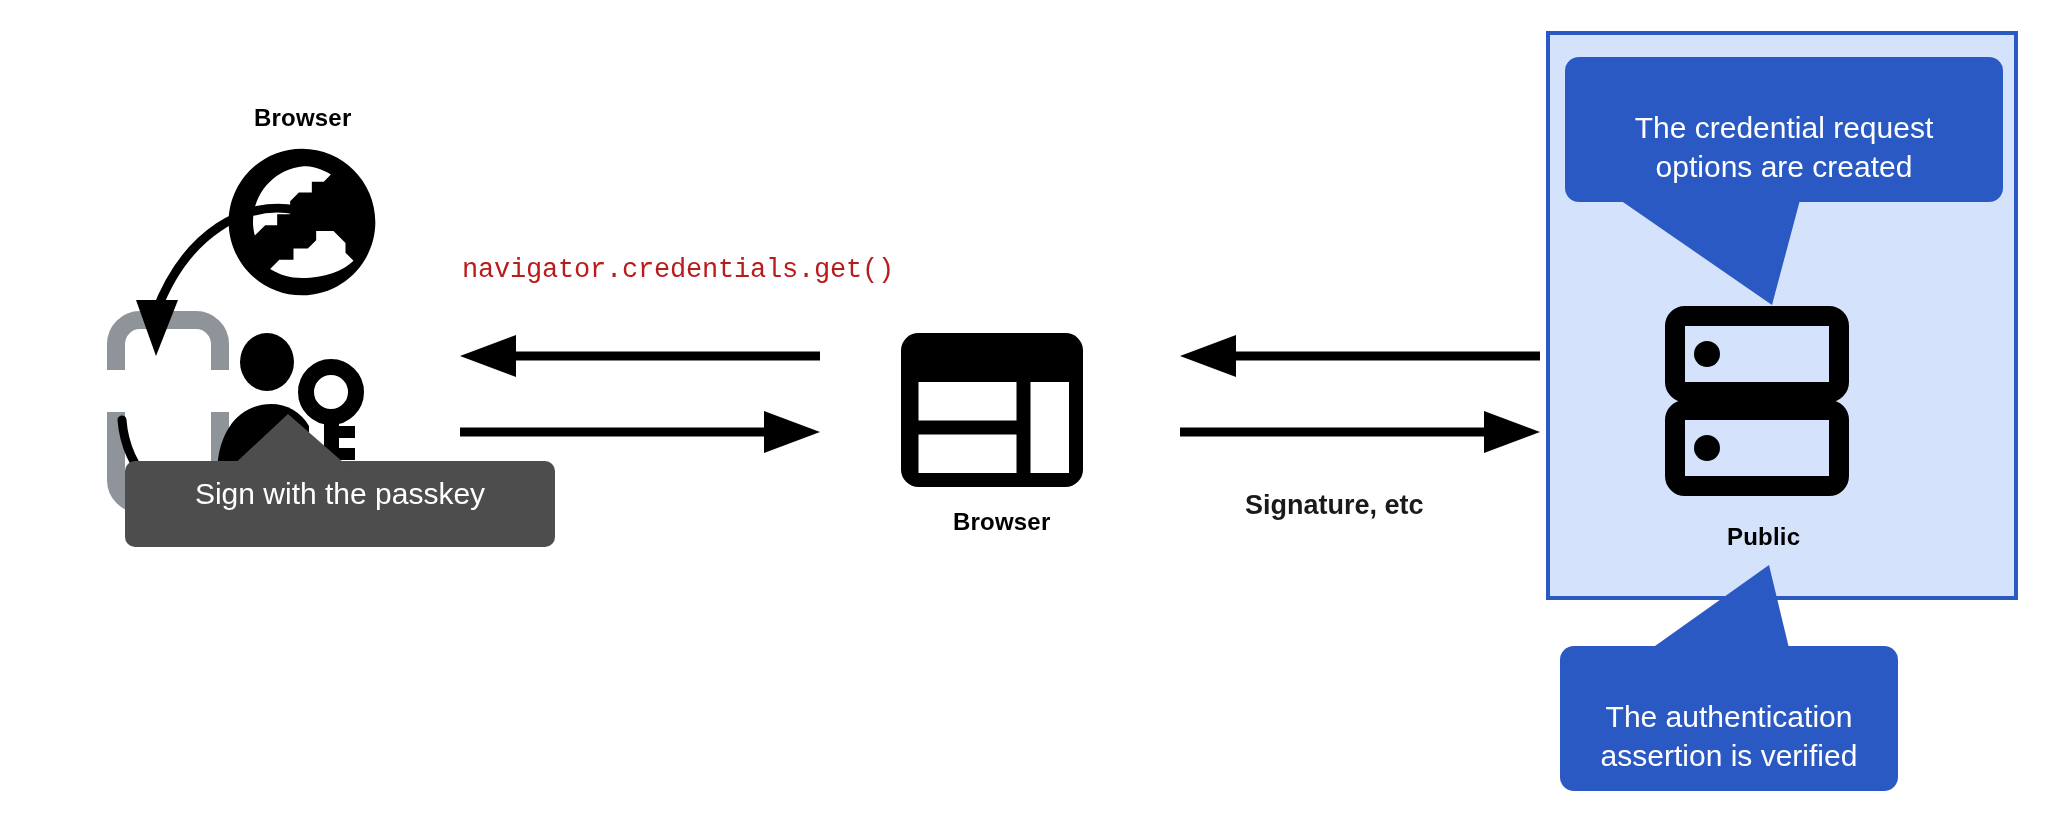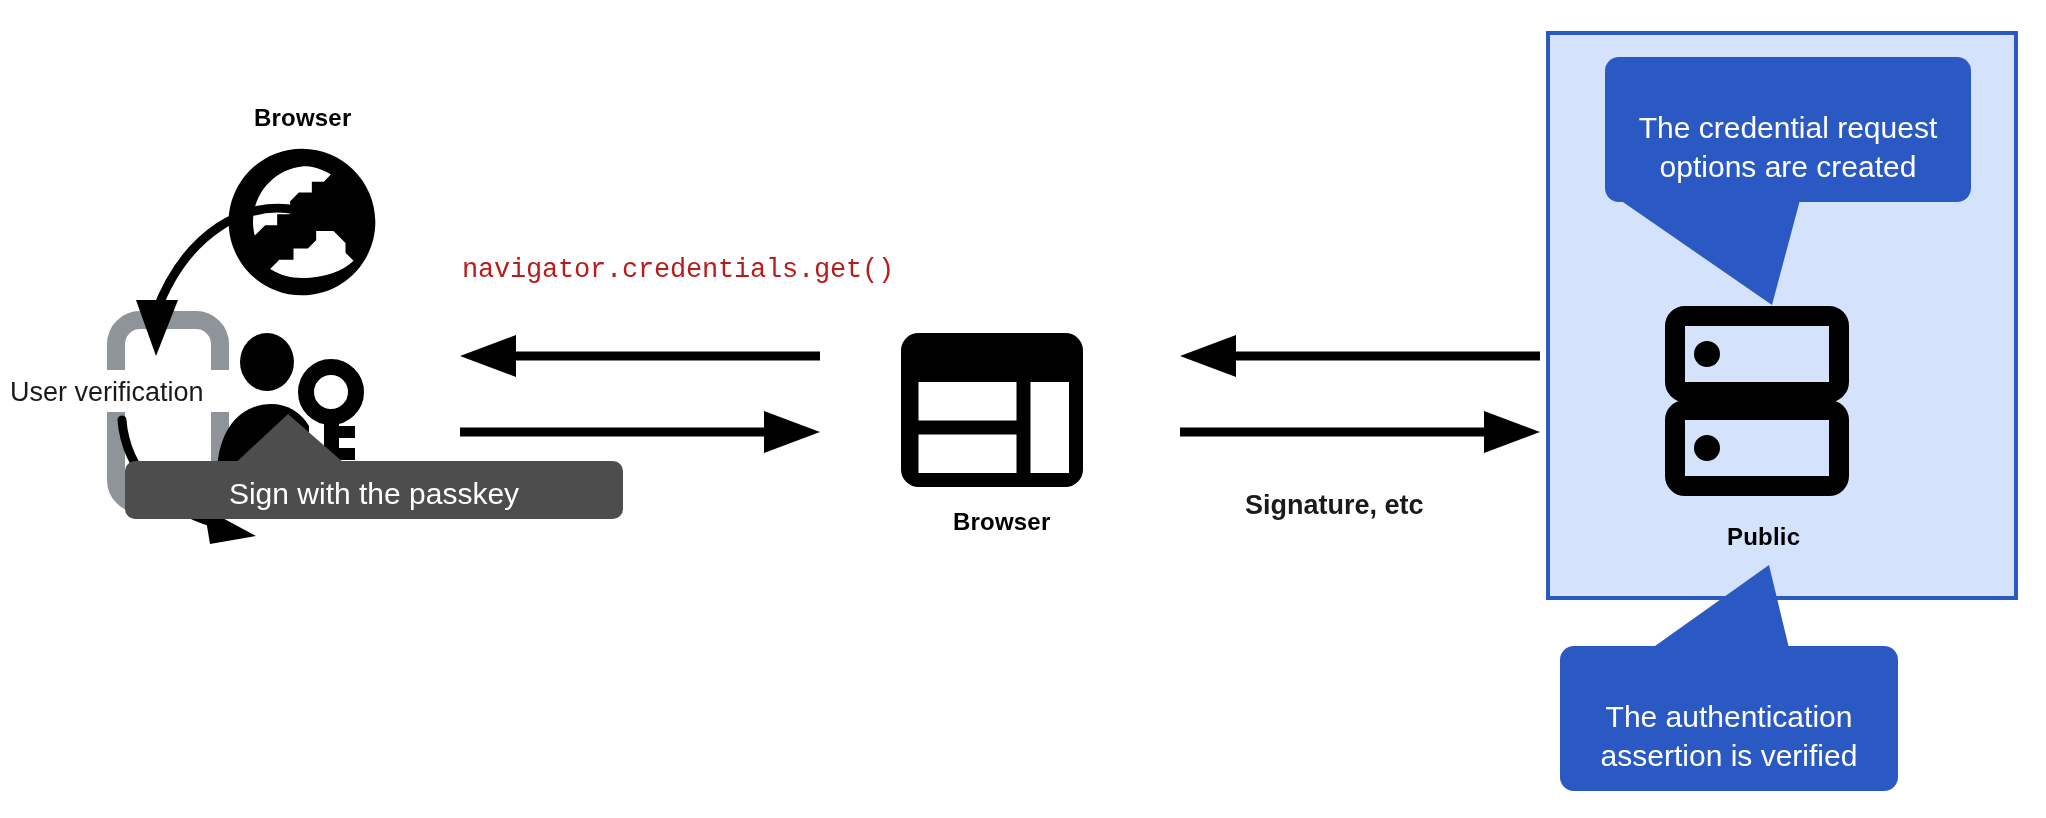--- a/index.html
+++ b/index.html
@@ -65,40 +65,39 @@
     font-size: 30px;
     line-height: 1.28;
     text-align: center;
     padding: 14px 20px 16px 20px;
     box-sizing: border-box;
     white-space: pre-line;
   }
   .callout-top {
     left: 1565px;
     top: 57px;
-    width: 366px;
-    margin-left: 40px;
+    width: 438px;
   }
   .callout-bottom {
     left: 1560px;
     top: 646px;
     width: 338px;
   }
 
   
   .tooltip-dark {
     left: 125px;
     top: 461px;
-    width: 498px;
+    width: 430px;
     background: #4d4d4d;
     border-radius: 10px;
     color: #ffffff;
     font-size: 30px;
     text-align: center;
-    padding: 16px 16px 8px 16px;
+    padding: 16px 16px 36px 16px;
     box-sizing: border-box;
   }
 
   svg { display: block; overflow: visible; }
 </style>
 </head>
 <body>
 
 <div class="stage">
 
@@ -130,23 +129,20 @@
     </svg>
   </div>
 
   <div class="abs" style="left:106px; top:412px;">
     <svg width="200" height="150" viewBox="0 0 200 150">
       <path d="M16 8 C 20 60, 60 98, 112 112" fill="none" stroke="#000000" stroke-width="9" stroke-linecap="round"></path>
       <polygon points="150,124 98,96 104,132" fill="#000000"></polygon>
     </svg>
   </div>
 
-  <div class="abs" style="left:10px; top:375px;">
-    <span class="lbl">User verification</span>
-  </div>
 
   <div class="abs" style="left:205px; top:330px;">
     <svg width="180" height="140" viewBox="0 0 90 70">
 
       <ellipse cx="31" cy="16" rx="13.5" ry="14.5" fill="#000000"></ellipse>
 
       <path d="M6 70 C 7 48, 19 37, 33 37 C 41 37, 48 41, 52 48 L 52 70 Z" fill="#000000"></path>
 
       <circle cx="63" cy="31" r="12.5" fill="none" stroke="#000000" stroke-width="8"></circle>
 

